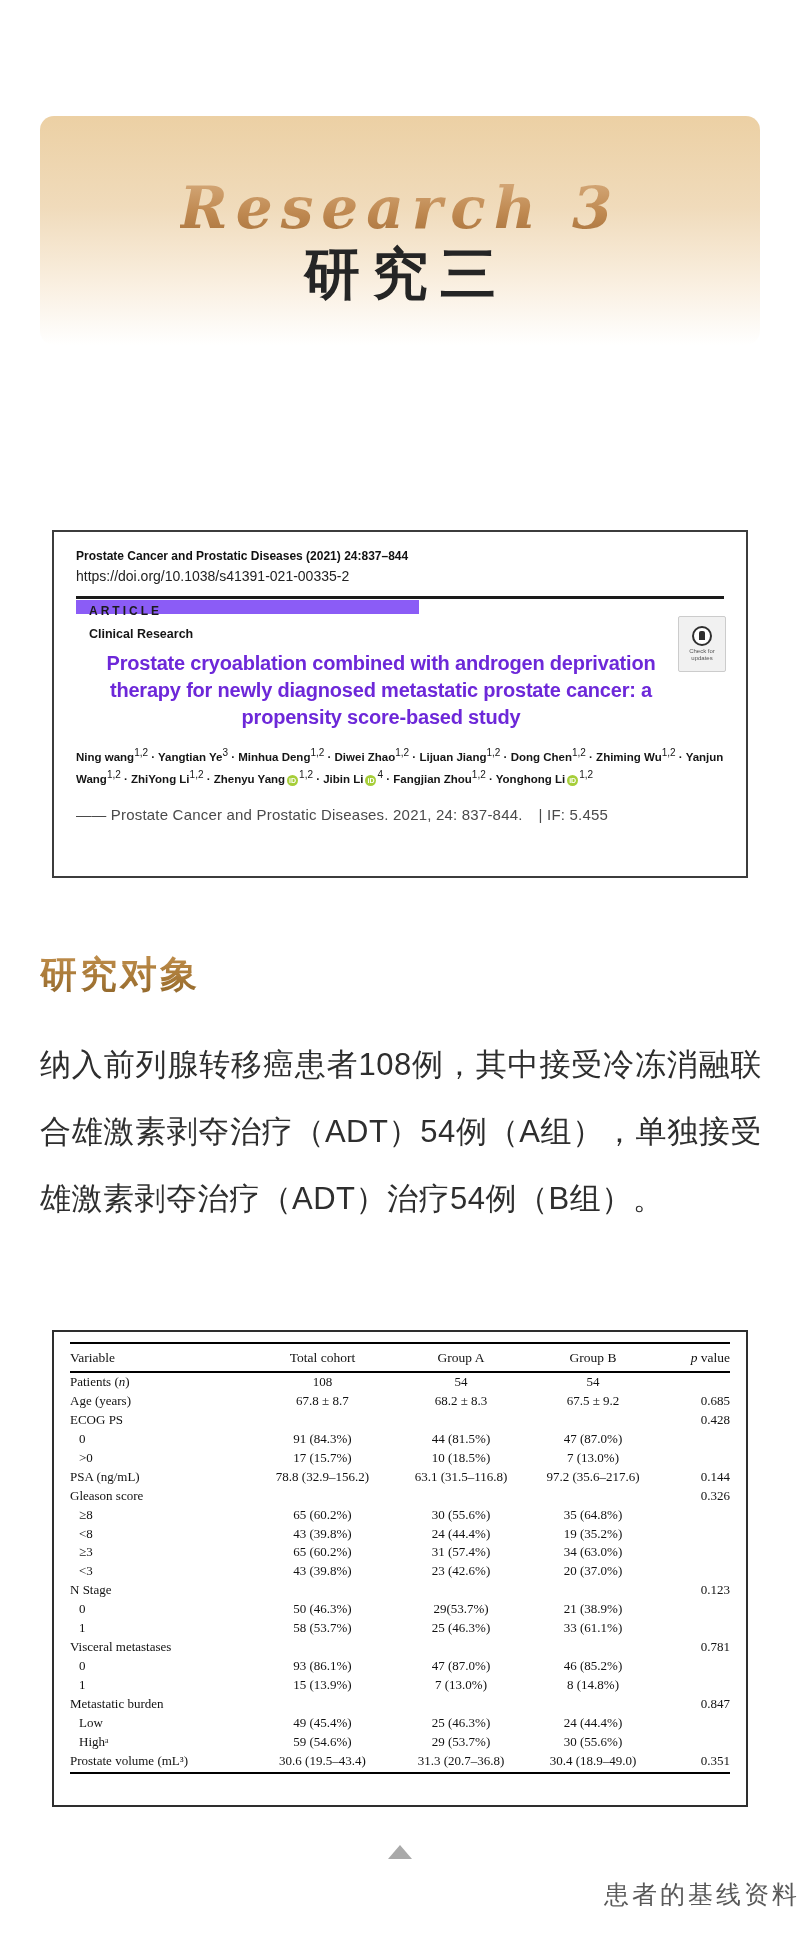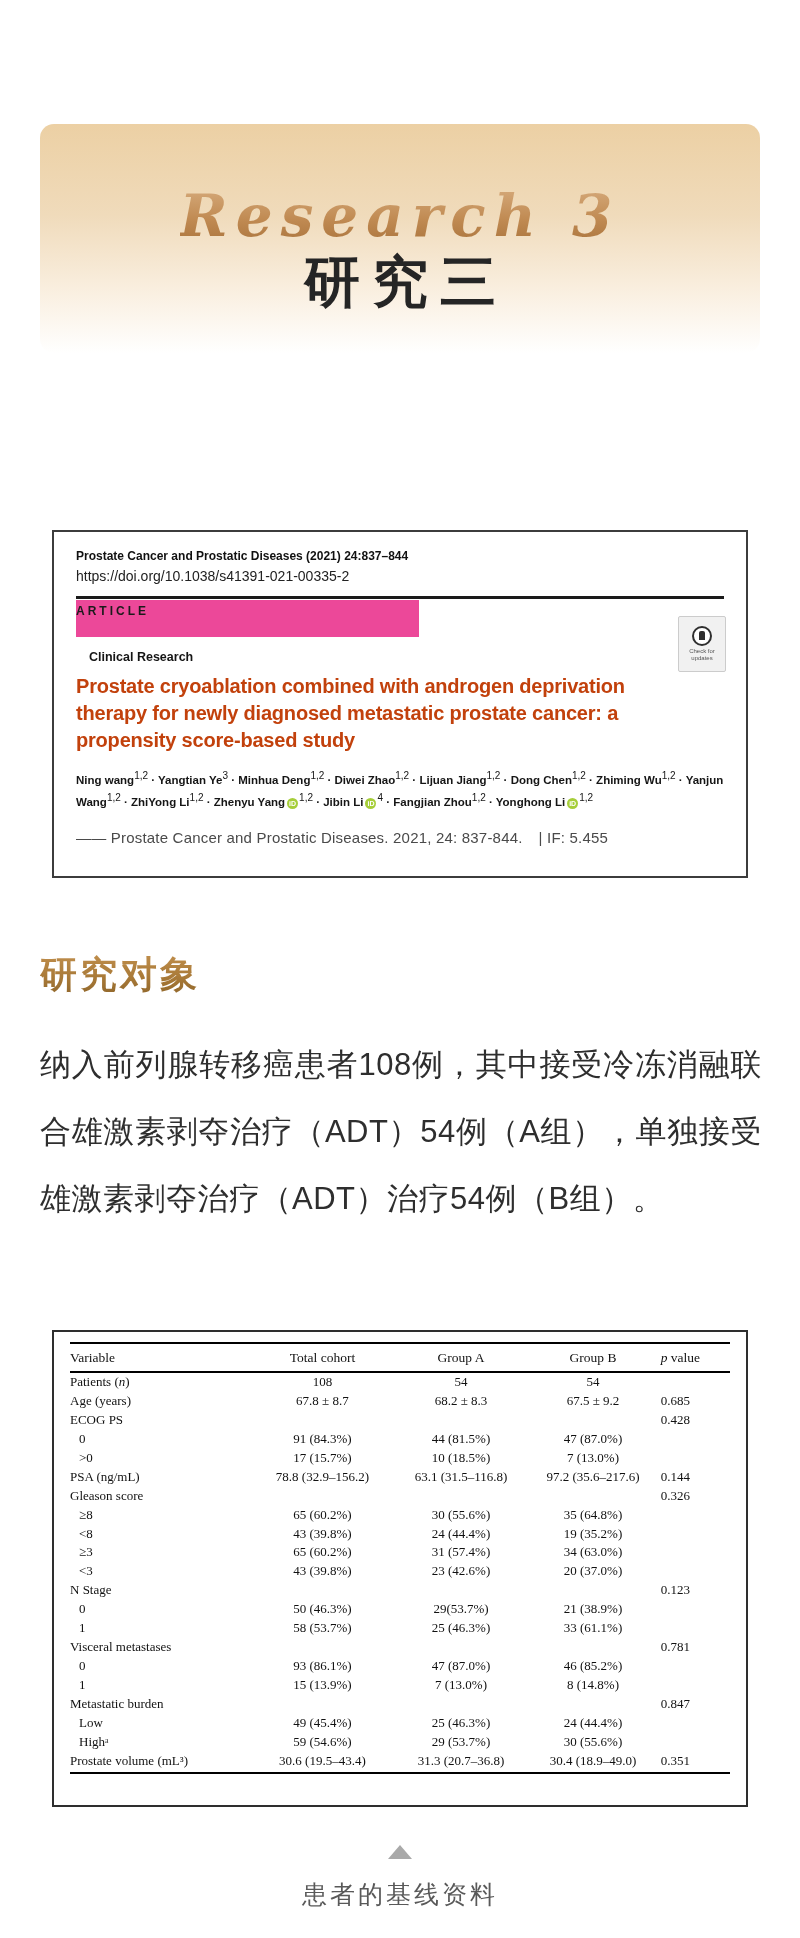--- a/index.html
+++ b/index.html
@@ -2,21 +2,21 @@
 <html><head>
 <meta charset="utf-8">
 <style>
   html,body{margin:0;padding:0;}
   body{
     width:800px;height:1938px;position:relative;background:#ffffff;
     font-family:"Liberation Sans",sans-serif;overflow:hidden;
   }
   
   .header-card{
-    position:absolute;left:40px;top:124px;width:720px;height:229px;
+    position:absolute;left:40px;top:116px;width:720px;height:229px;
     border-radius:14px;
     background:linear-gradient(180deg,#ecd0a4 0%,#f0dbbb 40%,#faf0e2 75%,#ffffff 100%);
     display:flex;flex-direction:column;align-items:center;justify-content:flex-start;
     padding-top:62px;box-sizing:border-box;
   }
   .research-script{
     font-family:"DejaVu Serif",serif;font-style:italic;font-weight:600;
     font-size:58px;line-height:1.05;letter-spacing:8px;
     background:linear-gradient(180deg,#d6ab7c 0%,#c08a52 55%,#a9733c 100%);
     -webkit-background-clip:text;background-clip:text;
@@ -29,28 +29,29 @@
   
   .paper-card{
     position:absolute;left:52px;top:530px;width:696px;height:348px;
     border:2px solid #3c3c3c;box-sizing:border-box;background:#fff;
     padding:16px 22px 18px 22px;
   }
   .journal-line{font-size:12px;font-weight:700;color:#111;line-height:1.45;}
   .doi-line{font-size:14px;font-weight:400;color:#222;line-height:1.4;margin-top:2px;}
   .top-rule{height:3px;background:#1a1a1a;margin-top:9px;}
   .article-bar{
-    width:53%;background:#ec4899;color:#1b1b1b;font-weight:700;font-size:12px;
-    letter-spacing:3px;line-height:23px;height:37px;box-sizing:border-box;
+    width:53%;background:#8b5cf6;color:#1b1b1b;font-weight:700;font-size:12px;
+    letter-spacing:3px;line-height:23px;height:14px;padding-left:13px;box-sizing:border-box;
     margin-top:1px;
   }
   .category-line{font-size:12.5px;font-weight:700;color:#151515;margin-top:13px;margin-left:13px;}
   .paper-title{
-    font-size:20px;font-weight:700;color:#c2410c;line-height:1.35;margin-top:9px;width:610px;
+    font-size:20px;font-weight:700;color:#6d28d9;line-height:1.35;margin-top:9px;width:610px;
     letter-spacing:-0.2px;
+    text-align:center;
   }
   .author-list{
     margin-top:14px;font-size:11.5px;font-weight:700;color:#151515;line-height:1.65;
     width:652px;
   }
   .author-list sup{font-size:10px;font-weight:400;}
   .orcid{
     display:inline-block;width:11px;height:11px;border-radius:50%;
     background:#a6ce39;color:#fff;font-size:7px;font-weight:700;line-height:11px;
     text-align:center;margin:0 1px 0 2px;vertical-align:0px;font-family:"Liberation Sans",sans-serif;
@@ -92,33 +93,33 @@
   table.baseline{
     width:100%;border-collapse:collapse;
     font-family:"Liberation Serif",serif;font-size:13px;color:#111;
   }
   table.baseline th{
     border-top:2px solid #000;border-bottom:2px solid #000;
     font-weight:400;font-size:13.5px;padding:6px 0 5px 0;
   }
   table.baseline td{padding:2.2px 0;line-height:1.12;}
   table.baseline tr:last-child td{border-bottom:2px solid #000;padding-bottom:4px;}
-  .l{text-align:left;} .c{text-align:center;} .r{text-align:left;}
+  .l{text-align:left;} .c{text-align:center;} .r{text-align:right;}
   td.var{padding-left:2px;}
   tr.indent td.var{padding-left:9px;}
   
   .footer-arrow{
     position:absolute;left:0;top:1845px;width:800px;display:flex;justify-content:center;
   }
   .up-triangle{
     width:0;height:0;border-left:12px solid transparent;border-right:12px solid transparent;
     border-bottom:14px solid #a9a9a9;
   }
   .footer-caption{
-    position:absolute;left:0;top:1878px;width:800px;text-align:center;
+    position:absolute;left:0;top:1878px;width:800px;text-align:right;
     font-size:25px;color:#595959;letter-spacing:3px;
   }
 </style>
 </head>
 <body>
 
 <div class="header-card">
   <div class="research-script">Research 3</div>
   <div class="zh-title">研究三</div>
 </div>

